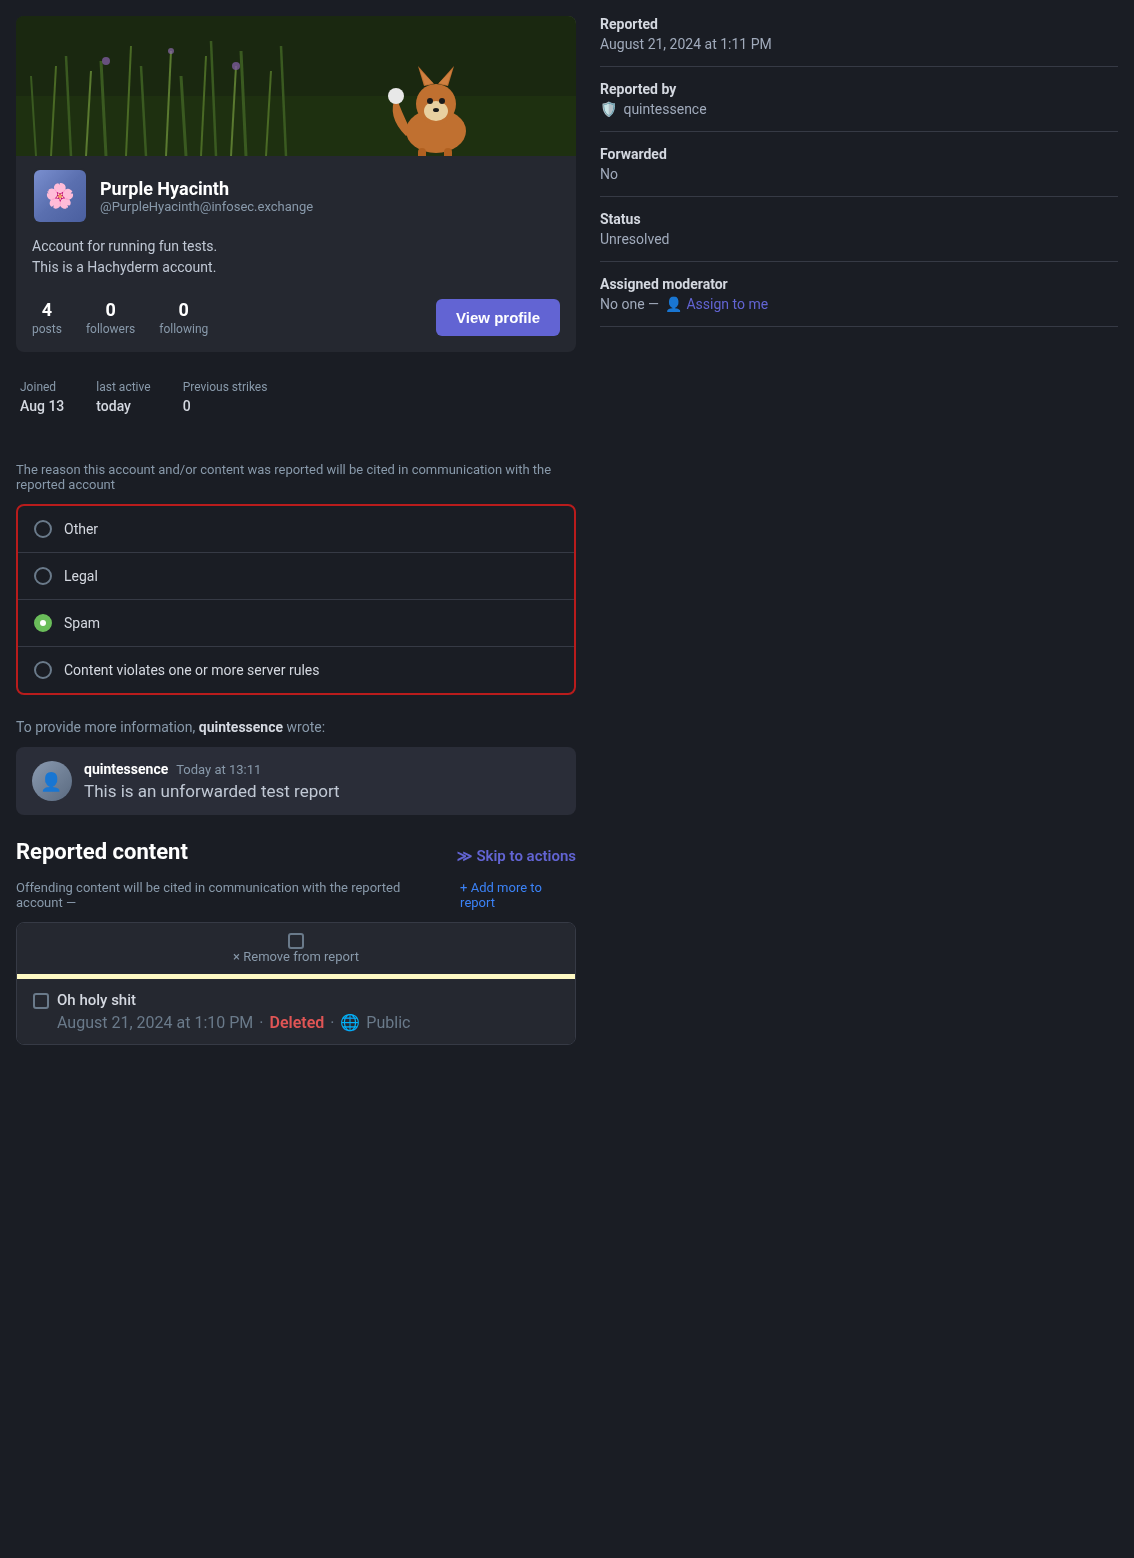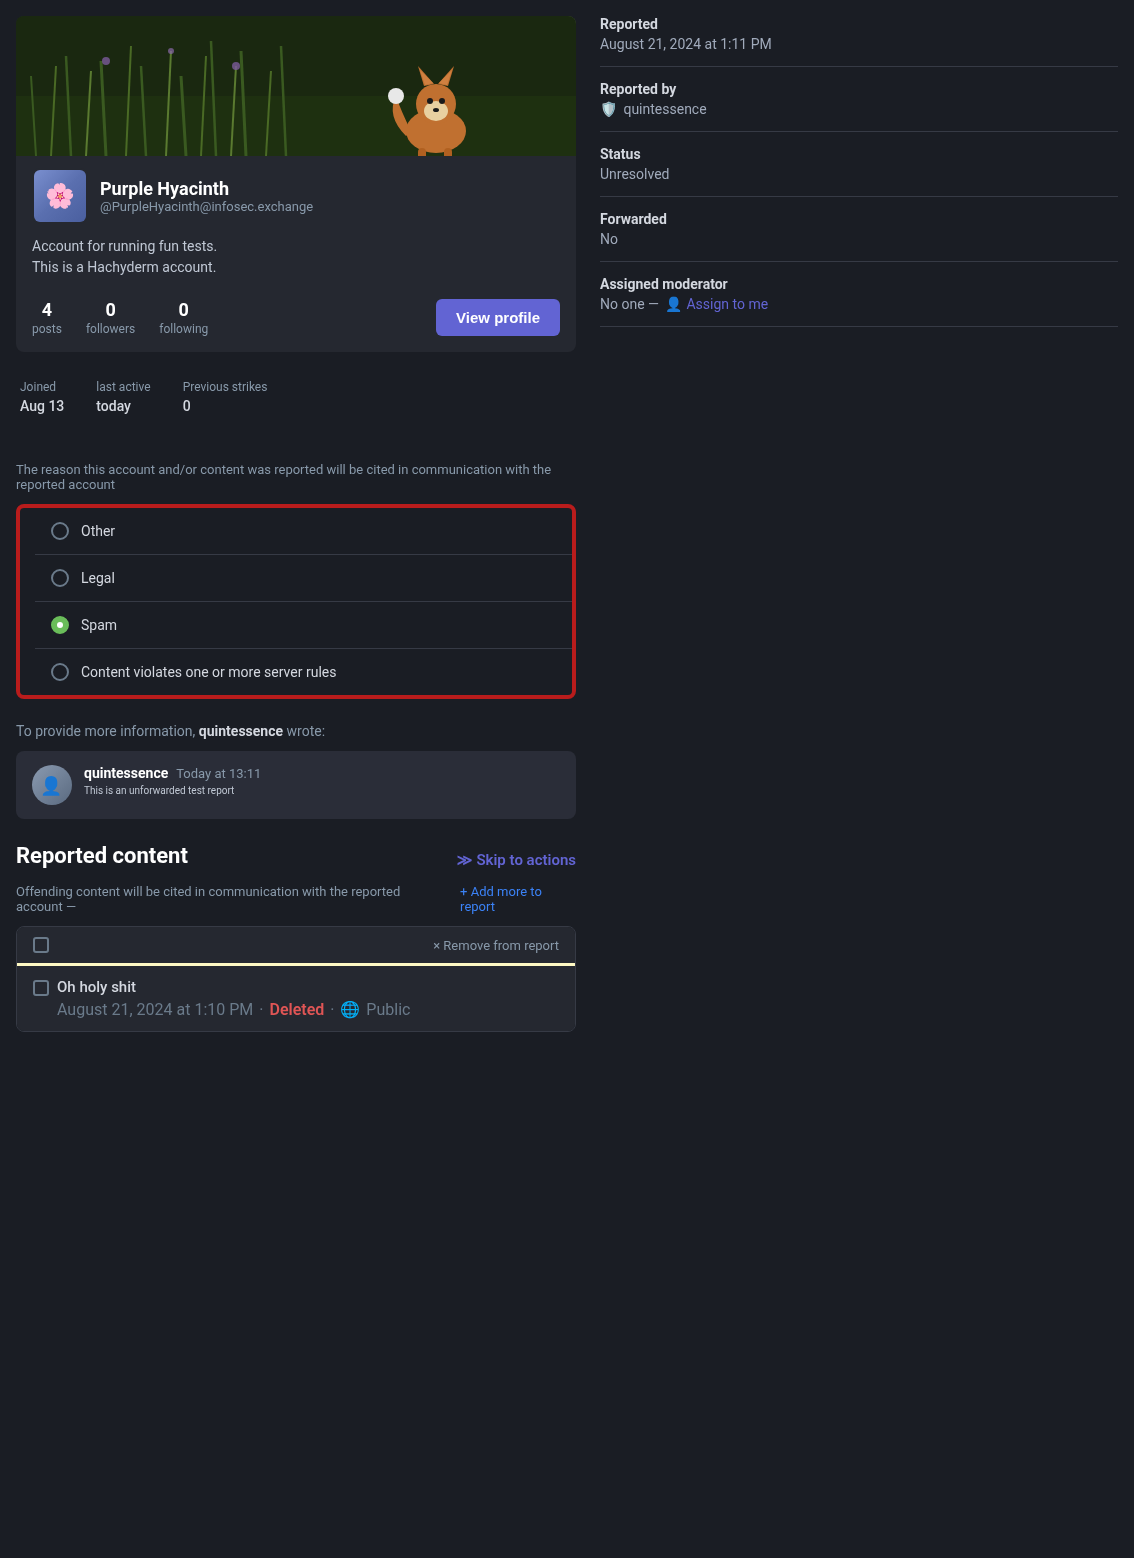--- a/index.html
+++ b/index.html
@@ -161,25 +161,24 @@
       margin-bottom: 12px;
       margin-top: 36px;
     }
 
     
     .category-section {
       margin-bottom: 24px;
     }
 
     .category-options {
-      border: 4px solid #b91c1c;
+      border: 2px solid #b91c1c;
       border-radius: 8px;
       overflow: hidden;
       margin-bottom: 16px;
-      padding-left: 15px;
     }
 
     .category-option {
       display: flex;
       align-items: center;
       gap: 12px;
       padding: 14px 16px;
       border-bottom: 1px solid #363a45;
       cursor: pointer;
     }
@@ -262,21 +261,21 @@
       font-weight: 700;
       color: #ffffff;
       font-size: 14px;
     }
     .note-time {
       color: #8899aa;
       font-size: 13px;
     }
     .note-text {
       color: #c0c8d4;
-      font-size: 10px;
+      font-size: 17px;
     }
 
     
     .reported-content-section {
       margin-bottom: 24px;
     }
 
     .reported-content-header {
       display: flex;
       align-items: center;
@@ -313,22 +312,23 @@
       border: 1px solid #363a45;
       border-radius: 8px;
       overflow: hidden;
     }
 
     .reported-item-header {
       display: flex;
       align-items: center;
       justify-content: space-between;
       padding: 10px 16px;
-      border-bottom: 3px solid #fef9c3;
+      border-bottom: 5px solid #fef9c3;
       background: #252830;
+      flex-direction: column;
     }
 
     .checkbox-unchecked {
       width: 16px;
       height: 16px;
       border: 2px solid #6a7a8a;
       border-radius: 3px;
       background: transparent;
       cursor: pointer;
     }
@@ -629,26 +629,26 @@
         <div class="info-value">August 21, 2024 at 1:11 PM</div>
       </div>
       <div class="info-row">
         <div class="info-label">Reported by</div>
         <div class="reporter-row">
           <span class="reporter-icon">🛡️</span>
           <span class="info-value">quintessence</span>
         </div>
       </div>
       <div class="info-row">
+        <div class="info-label">Forwarded</div>
+        <div class="info-value">No</div>
+      </div>
+      <div class="info-row">
         <div class="info-label">Status</div>
         <div class="info-value">Unresolved</div>
-      </div>
-      <div class="info-row">
-        <div class="info-label">Forwarded</div>
-        <div class="info-value">No</div>
       </div>
       <div class="info-row">
         <div class="info-label">Assigned moderator</div>
         <div style="display:flex; align-items:center; gap:6px;">
           <span class="info-value">No one —</span>
           <a class="assign-link">
             <span>👤</span>
             <span>Assign to me</span>
           </a>
         </div>

